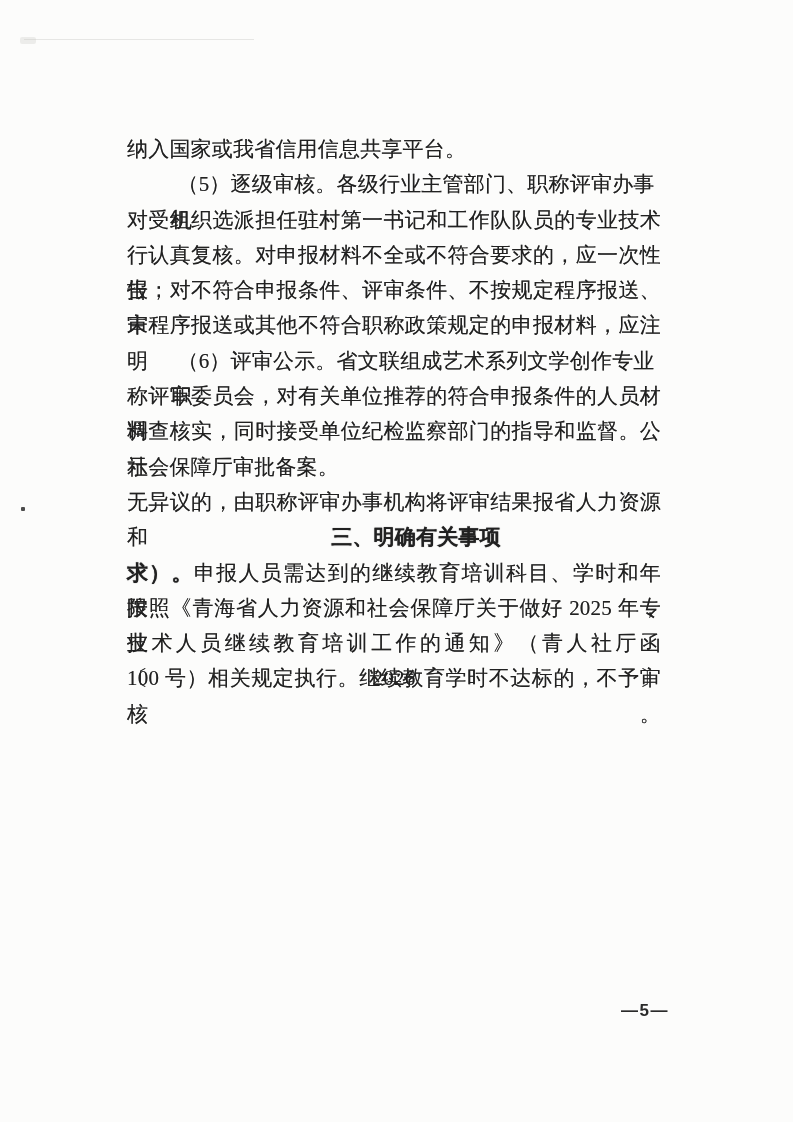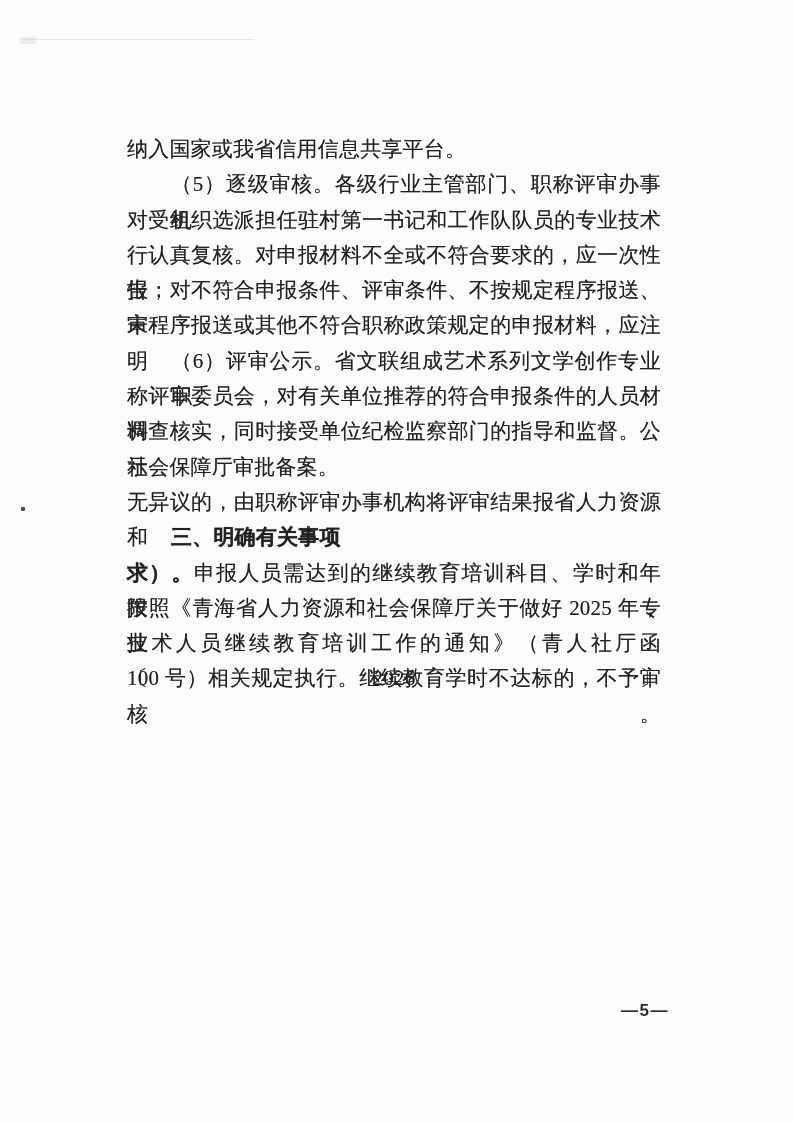--- a/index.html
+++ b/index.html
@@ -31,20 +31,21 @@
     color: #212121;
     text-shadow: 0 0 0.6px rgba(40,40,40,0.55);
   }
   .line.justify {
     white-space: normal;
     text-align: justify;
     text-align-last: justify;
   }
   .line.indent {
     padding-left: 44px;
+    text-align: center;
   }
   .line.justify.indent {
     padding-left: 44px;
     width: 490px;
   }
   .bold {
     font-weight: 700;
     text-shadow: 0 0 0.8px rgba(20,20,20,0.8);
   }
   .page-number {

